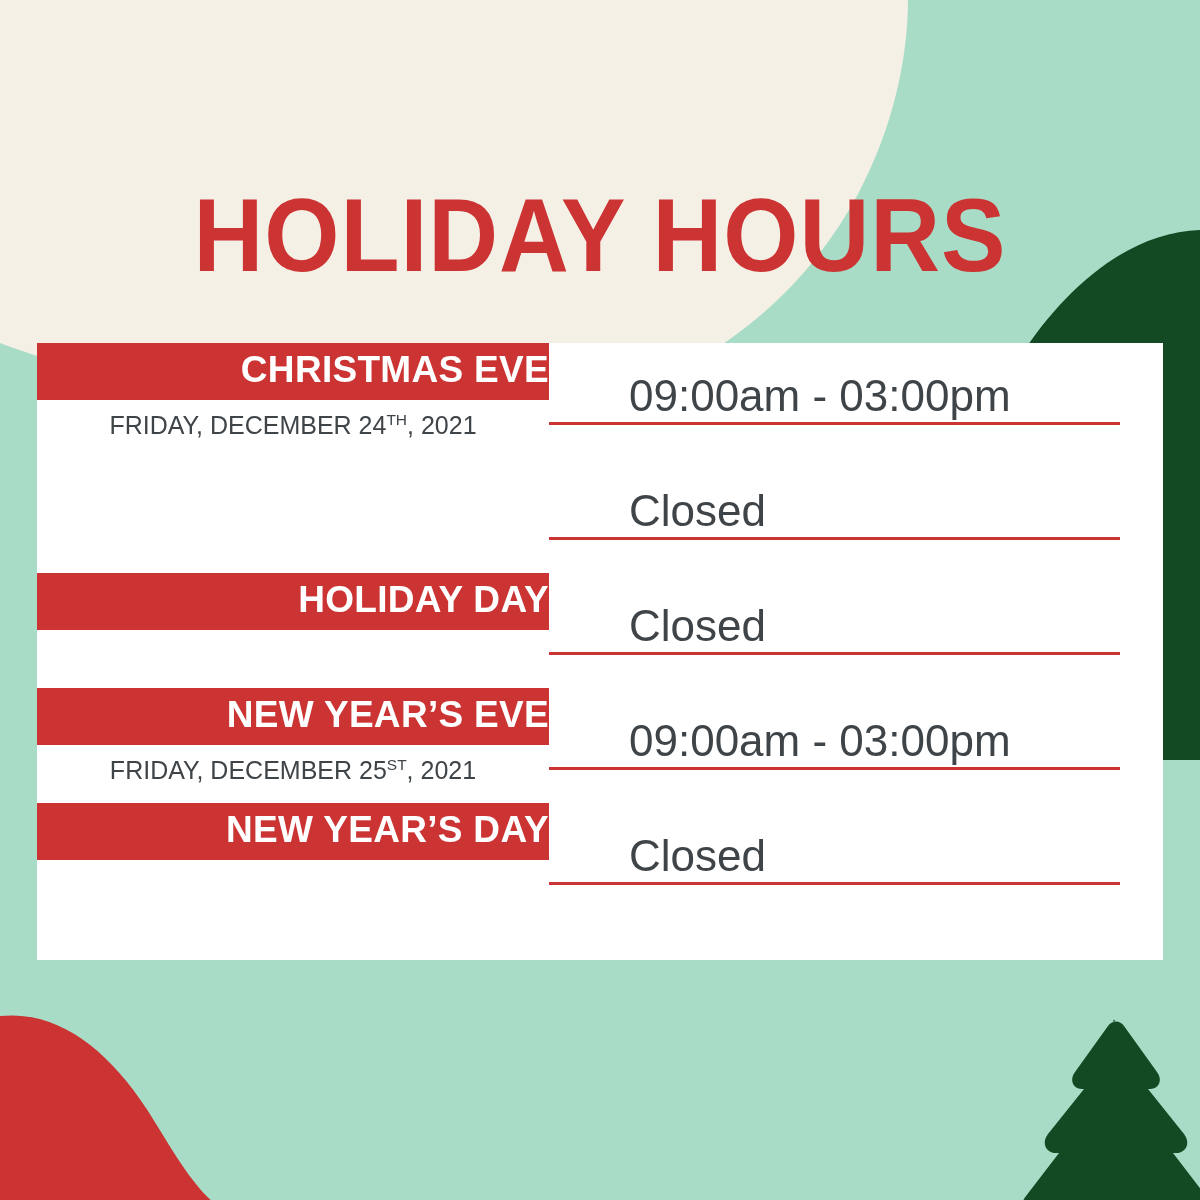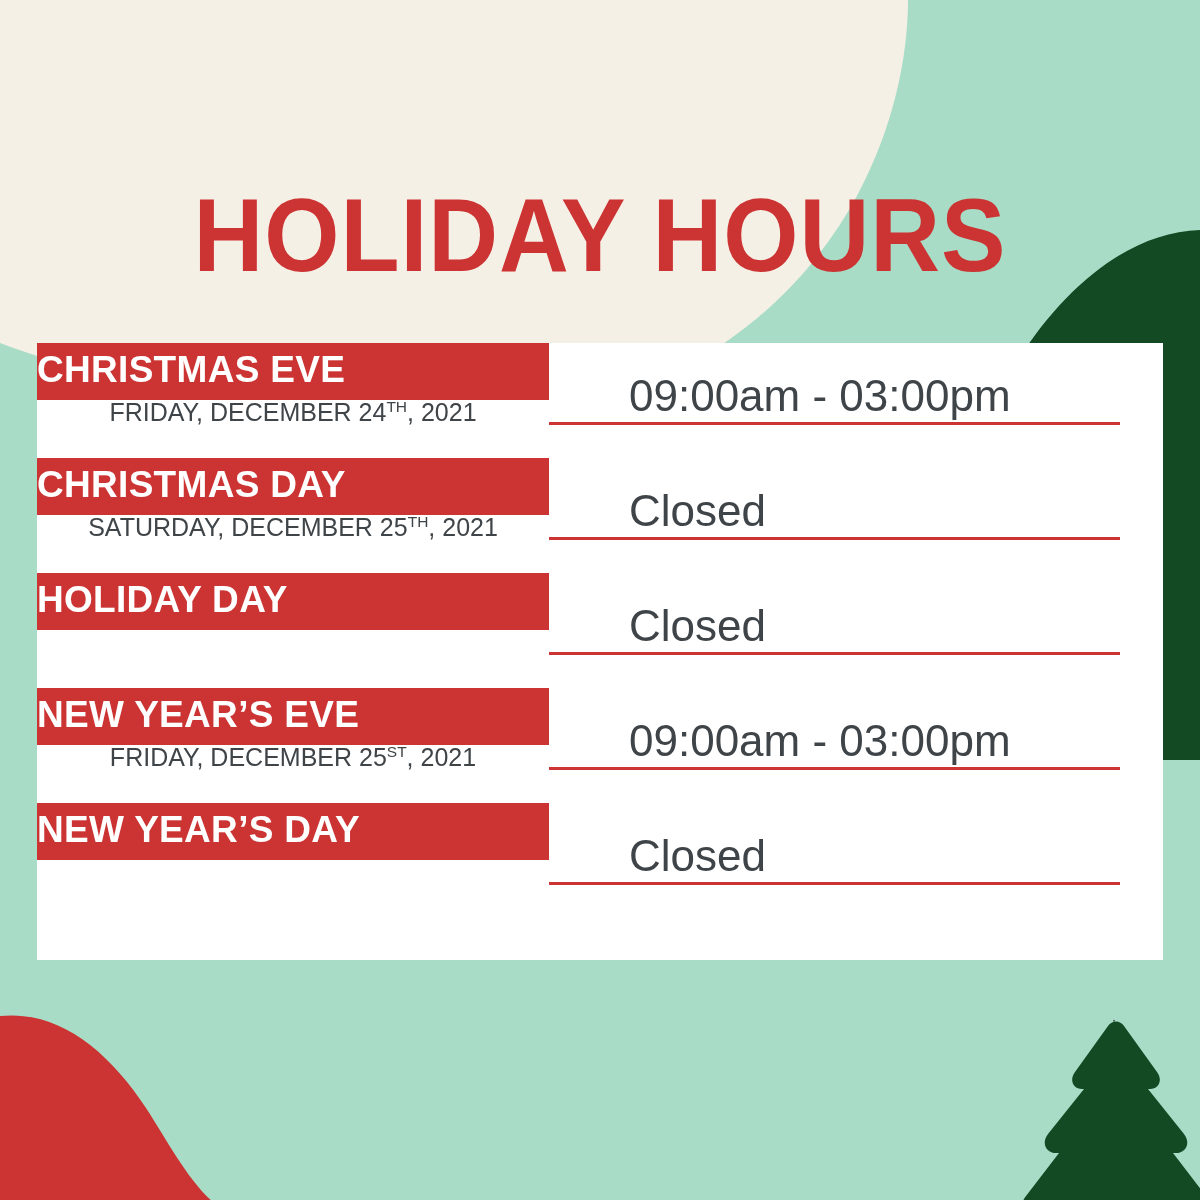--- a/index.html
+++ b/index.html
@@ -40,38 +40,39 @@
     top: 0;
     width: 512px;
   }
   .label-bar {
     position: relative;
     width: 512px;
     height: 57px;
     background: #CC3333;
     display: flex;
     align-items: center;
-    justify-content: flex-start;
+    justify-content: flex-end;
     box-sizing: border-box;
     padding-bottom: 4px;
   }
   .label-text {
     color: #ffffff;
     font-size: 37px;
     font-weight: bold;
     letter-spacing: 0.3px;
     line-height: 1;
     white-space: nowrap;
   }
   .date-text {
     width: 512px;
     text-align: center;
     color: #3F4448;
     font-size: 25px;
     line-height: 1;
+    padding-top: 13px;
     white-space: nowrap;
   }
   .date-text .sup {
     font-size: 0.62em;
     vertical-align: super;
     line-height: 0;
   }
   .row-right {
     position: absolute;
     left: 512px;
@@ -176,26 +177,20 @@
             <span class="label-text">CHRISTMAS EVE</span>
           </div>
           <div class="date-text"><span>FRIDAY, DECEMBER 24</span><span class="sup">TH</span><span>, 2021</span></div>
         </div>
         <div class="row-right">
           <span class="time-text">09:00am - 03:00pm</span>
         </div>
       </div>
 
       <div class="hour-row">
-        <div class="row-left">
-          <div class="label-bar">
-            <span class="label-text">CHRISTMAS DAY</span>
-          </div>
-          <div class="date-text"><span>SATURDAY, DECEMBER 25</span><span class="sup">TH</span><span>, 2021</span></div>
-        </div>
         <div class="row-right">
           <span class="time-text">Closed</span>
         </div>
       </div>
 
       <div class="hour-row">
         <div class="row-left">
           <div class="label-bar">
             <span class="label-text">HOLIDAY DAY</span>
           </div>

